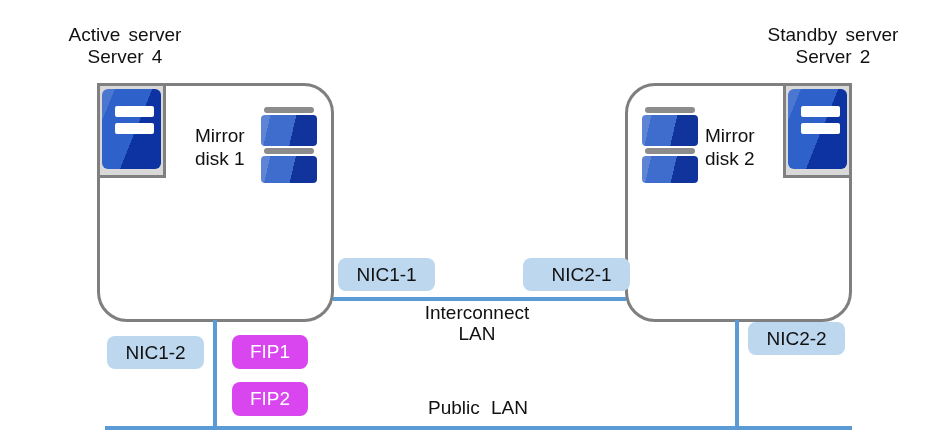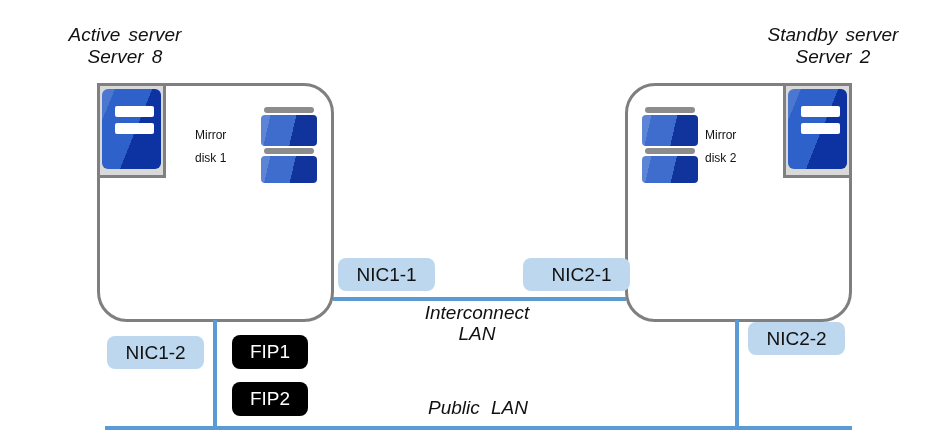--- a/index.html
+++ b/index.html
@@ -4,21 +4,20 @@
 <style>
   html,body{margin:0;padding:0;background:#fff;}
   #canvas{
     position:relative;width:936px;height:447px;background:#ffffff;
     font-family:"Liberation Sans",sans-serif;color:#111;overflow:hidden;
   }
   .abs{position:absolute;}
   .caption{
     font-size:19px;line-height:22px;text-align:center;word-spacing:3px;
     white-space:nowrap;
-    font-style:italic;
   }
   
   .server-box{
     box-sizing:border-box;background:#ffffff;border:3px solid #7F7F7F;
     border-radius:30px;
   }
   
   .server-frame{
     box-sizing:border-box;width:69px;height:95px;background:#D9D9D9;
     border:3px solid #808080;z-index:3;
@@ -35,39 +34,39 @@
   .disk-stack{width:56px;}
   .disk-lid{width:50px;height:6px;margin:0 auto;background:#8C8C8C;border-radius:3px;}
   .disk-body{
     width:56px;border-radius:4px;margin-top:2px;
     background:
       linear-gradient(103deg, rgba(255,255,255,0.16) 0 15%, rgba(0,0,0,0) 15%),
       linear-gradient(103deg, #3E6DCD 56%, #10339C 56%);
   }
   .disk-body.b1{height:31px;margin-bottom:2px;}
   .disk-body.b2{height:27px;}
-  .disk-caption{font-size:12px;line-height:23px;text-align:left;white-space:nowrap;}
+  .disk-caption{font-size:19px;line-height:23px;text-align:left;white-space:nowrap;}
   
   .h-line,.v-line{background:#5B9BD5;}
   
   .badge{
     display:flex;align-items:center;justify-content:center;
     font-size:19px;border-radius:8px;white-space:nowrap;text-align:center;
   }
   .badge.nic{background:#BDD7EE;color:#111;width:97px;height:33px;}
-  .badge.fip{background:#000000;color:#ffffff;width:76px;height:34px;}
+  .badge.fip{background:#d946ef;color:#ffffff;width:76px;height:34px;}
 </style>
 </head>
 <body>
 
 <div id="canvas">
 
   <div class="abs caption" style="left:40px;top:24px;width:170px;">
     <div>Active server</div>
-    <div>Server 8</div>
+    <div>Server 4</div>
   </div>
   <div class="abs caption" style="left:748px;top:24px;width:170px;text-align:center;">
     <div>Standby server</div>
     <div>Server 2</div>
   </div>
 
   <div class="abs server-box" style="left:97px;top:83px;width:237px;height:239px;"></div>
   <div class="abs server-box" style="left:625px;top:83px;width:227px;height:239px;"></div>
 
   <div class="abs h-line" style="left:333px;top:297px;width:293px;height:4px;"></div>

